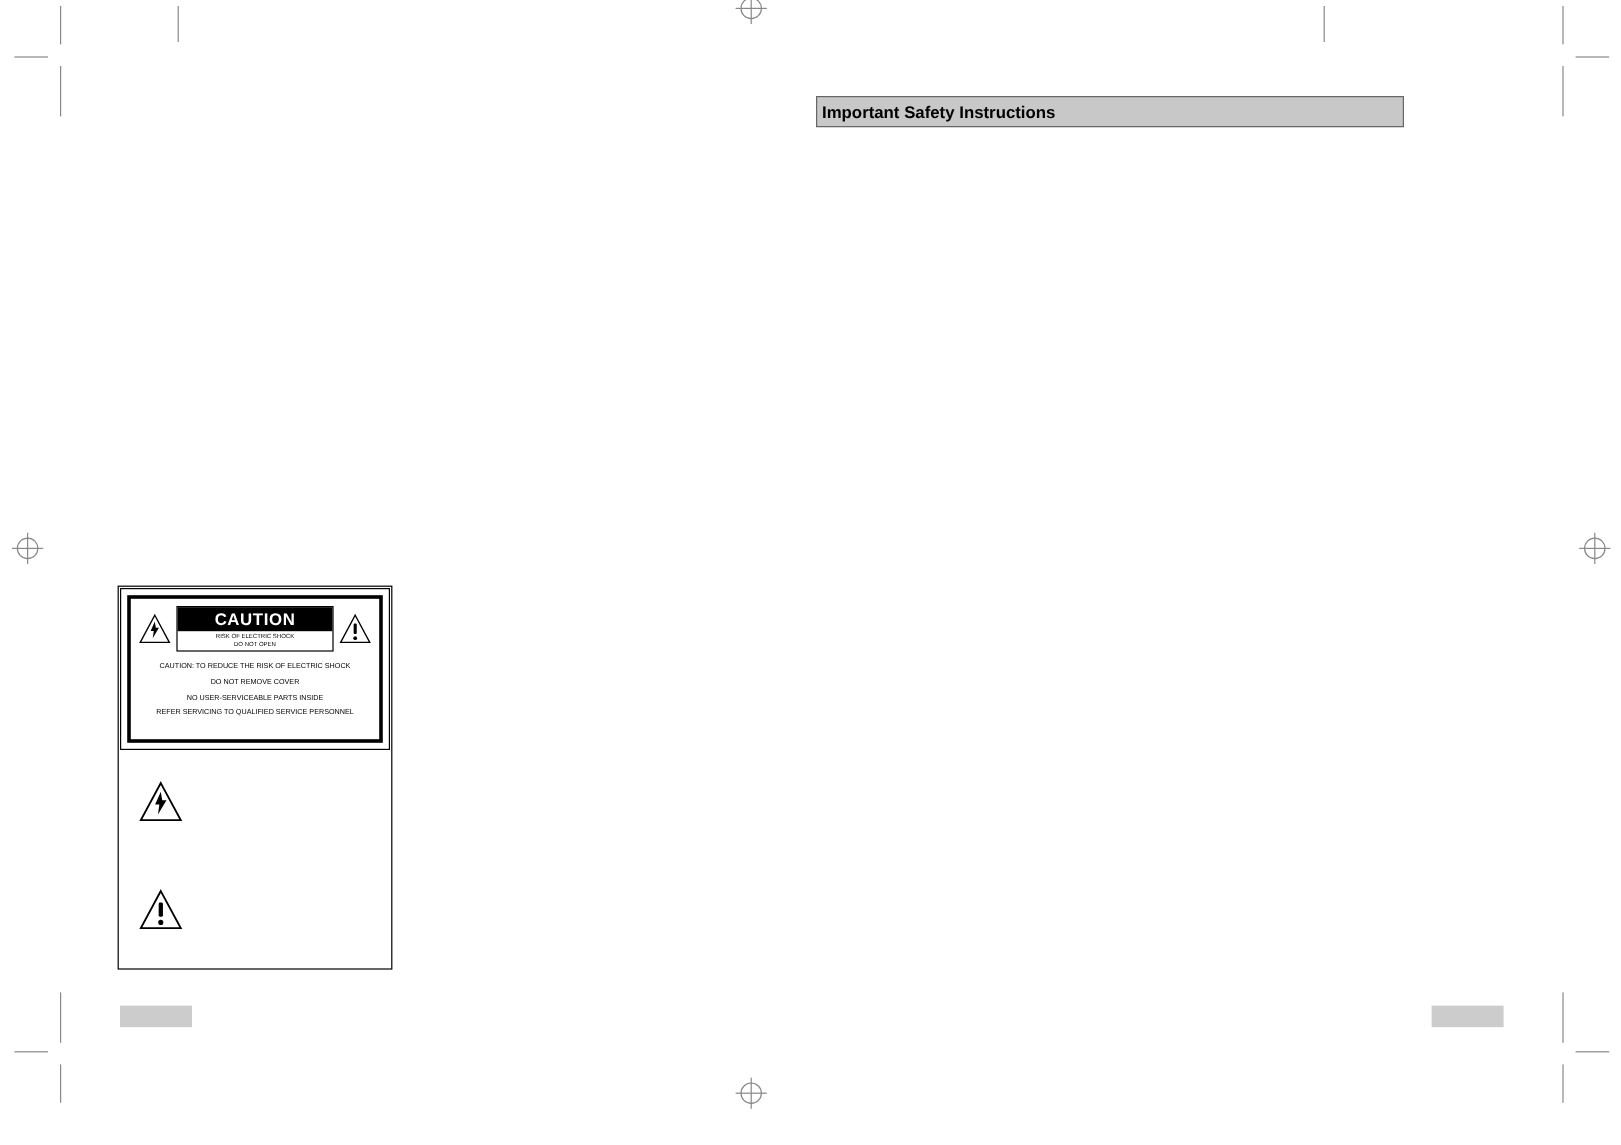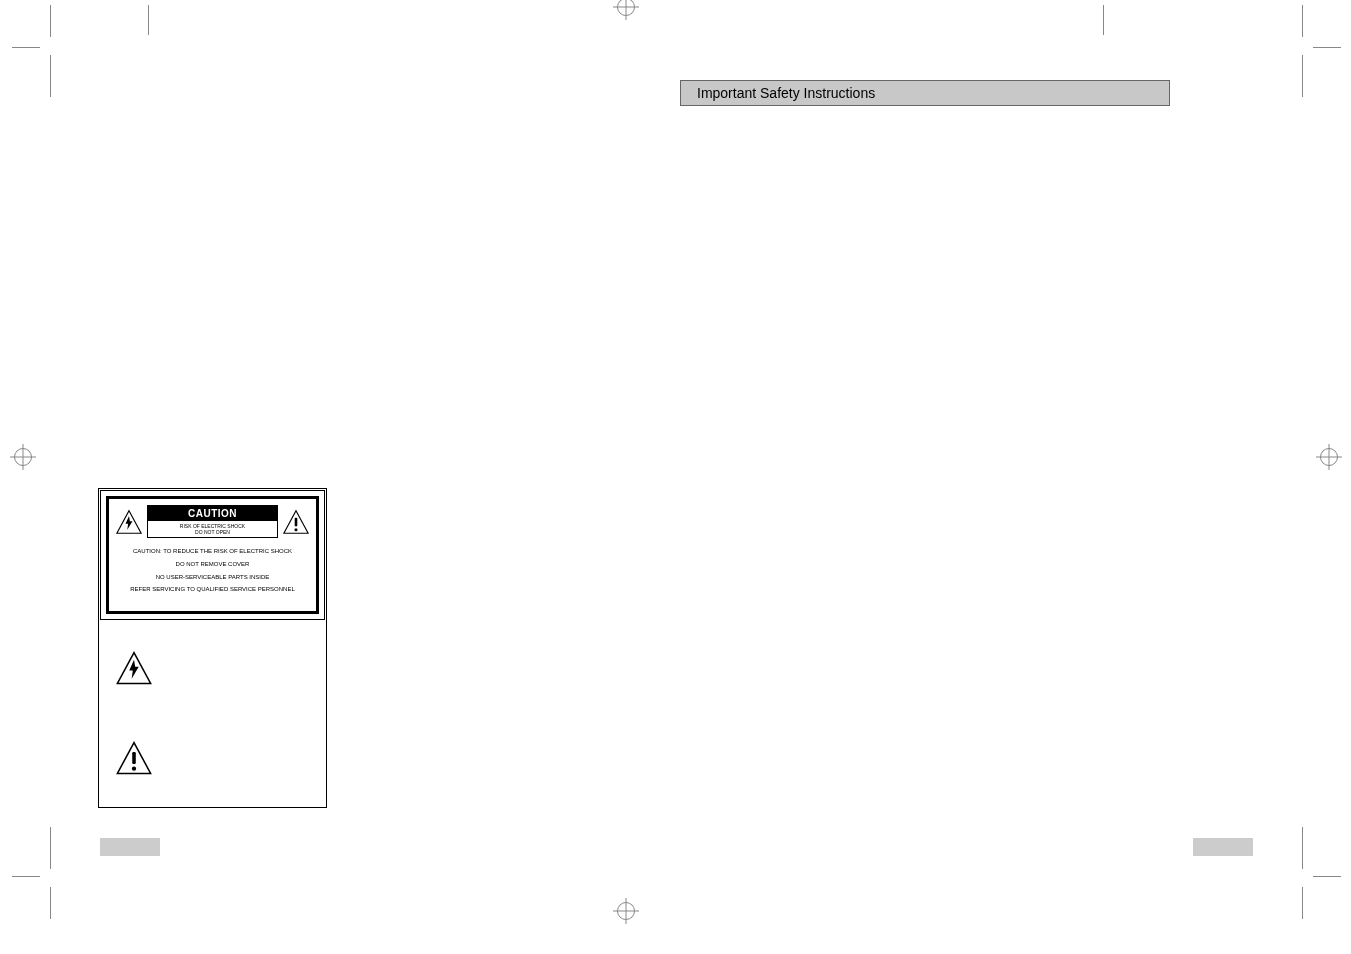--- a/index.html
+++ b/index.html
@@ -78,22 +78,22 @@
     }
     
     
     .section-header {
       position: absolute;
       top: 80px;
       left: 680px;
       width: 490px;
       background: #c8c8c8;
       border: 1px solid #666;
-      padding: 4px 16px;
-      font-weight: normal;
+      padding: 4px 4px;
+      font-weight: bold;
       font-size: 14px;
       color: #000;
     }
     
     
     .caution-container {
       position: absolute;
       left: 100px;
       top: 490px;
       width: 225px;
@@ -117,21 +117,21 @@
     }
     .caution-label-box {
       flex: 1;
       border: 1px solid #000;
       text-align: center;
     }
     .caution-title {
       background: #000;
       color: #fff;
       font-weight: bold;
-      font-size: 10px;
+      font-size: 14px;
       padding: 2px 0;
       letter-spacing: 0.5px;
     }
     .caution-sub {
       font-size: 5px;
       padding: 2px 0;
       line-height: 1.2;
     }
     .caution-text-block {
       text-align: center;

